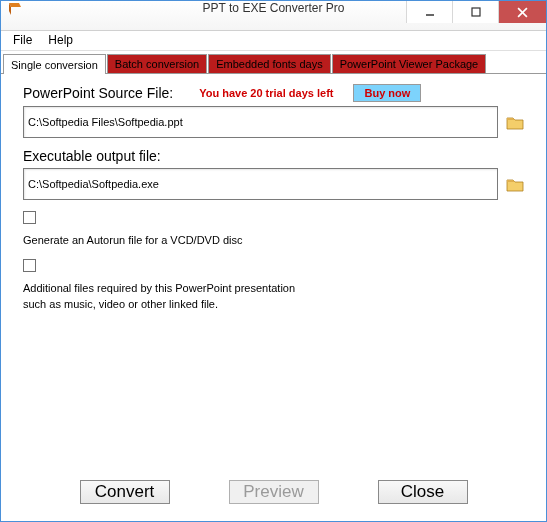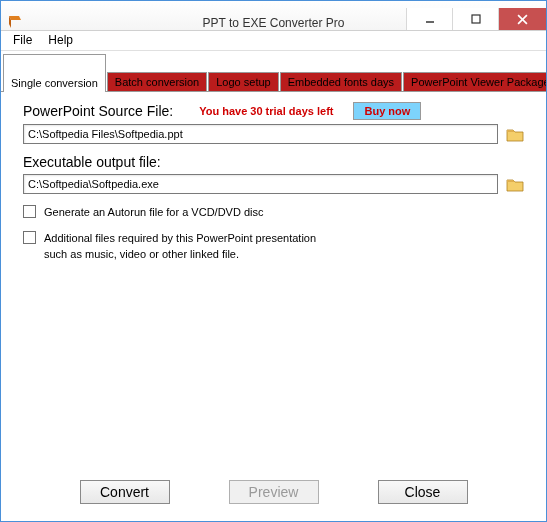--- a/index.html
+++ b/index.html
@@ -9,21 +9,21 @@
   background: #fff;
   width: 547px;
   height: 522px;
   overflow: hidden;
   border: 1px solid #4a90d9;
 }
 .titlebar {
   height: 30px;
   background: linear-gradient(#fff, #f5f5f5);
   display: flex;
-  align-items: flex-end;
+  align-items: flex-start;
   border-bottom: 1px solid #d0d0d0;
   position: relative;
 }
 .titlebar-icon {
   width: 16px; height: 16px;
   margin: 0 6px;
 }
 .titlebar-title {
   flex: 0 0 auto;
   text-align: center;
@@ -64,21 +64,21 @@
   border-bottom: none;
   background: #b91c1c;
   margin-right: 1px;
   position: relative;
   cursor: default;
   white-space: nowrap;
 }
 .tab.active {
   background: #fff;
   top: 1px;
-  padding-top: 22px;
+  padding-top: 4px;
 }
 .tabcontent {
   padding: 10px 22px;
 }
 .row { display: flex; align-items: center; margin-bottom: 4px; }
 .label { font-size: 14px; color: #000; }
 .trial { color: #d00000; font-weight: bold; margin-left: 26px; }
 .buynow {
   margin-left: 20px;
   border: 1px solid #999;
@@ -90,36 +90,37 @@
   cursor: pointer;
 }
 .fileinput {
   display: flex;
   align-items: center;
   gap: 8px;
   margin-bottom: 10px;
 }
 .textbox {
   flex: 1;
-  height: 20px;
+  height: 32px;
   border: 1px solid #7a7a7a;
   box-shadow: inset 1px 1px 2px rgba(0,0,0,0.1);
   padding: 2px 4px;
   font-size: 11px;
   font-family: inherit;
 }
 .browse-icon {
   width: 18px; height: 16px;
   cursor: pointer;
 }
 .checkrow {
   display: flex;
   align-items: flex-start;
   gap: 8px;
   margin: 10px 0 6px 0;
+  flex-direction: column;
 }
 .checkbox {
   width: 13px; height: 13px;
   border: 1px solid #707070;
   background: #fff;
   flex-shrink: 0;
   margin-top: 1px;
 }
 .checklabel { font-size: 11px; line-height: 16px; }
 .bottombar {
@@ -128,21 +129,21 @@
   left: 0; right: 0;
   display: flex;
   justify-content: space-around;
   padding: 0 50px;
 }
 .btn {
   width: 90px;
   height: 24px;
   border: 1px solid #898989;
   background: linear-gradient(#f8f8f8,#e8e8e8);
-  font-size: 14px;
+  font-size: 17px;
   font-family: inherit;
   cursor: pointer;
 }
 .btn.disabled {
   color: #9a9a9a;
   border-color: #b0b0b0;
   background: #f0f0f0;
   cursor: default;
 }
 </style>
@@ -176,30 +177,29 @@
 </div>
 
 <div class="menubar">
   <div class="menuitem">File</div>
   <div class="menuitem">Help</div>
 </div>
 
 <div class="tabbar">
   <div class="tab active">Single conversion</div>
   <div class="tab">Batch conversion</div>
-  <div class="tab">Logo setup</div>
   <div class="tab">Embedded fonts days</div>
   <div class="tab">PowerPoint Viewer Package</div>
 </div>
 
 <div class="tabcontent">
 
   <div class="row">
     <span class="label">PowerPoint Source File:</span>
-    <span class="trial">You have 30 trial days left</span>
+    <span class="trial">You have 20 trial days left</span>
     <button class="buynow">Buy now</button>
   </div>
 
   <div class="fileinput">
     <input class="textbox" type="text" value="C:\Softpedia Files\Softpedia.ppt" style="">
     <svg class="browse-icon" viewBox="0 0 18 16">
       <path d="M1 4 L7 4 L9 6 L17 6 L17 15 L1 15 Z" fill="#f4ce6a" stroke="#b08020" stroke-width="0.8"></path>
       <path d="M1 4 L7 4 L9 6 L1 6 Z" fill="#e0b050"></path>
     </svg>
   </div>

